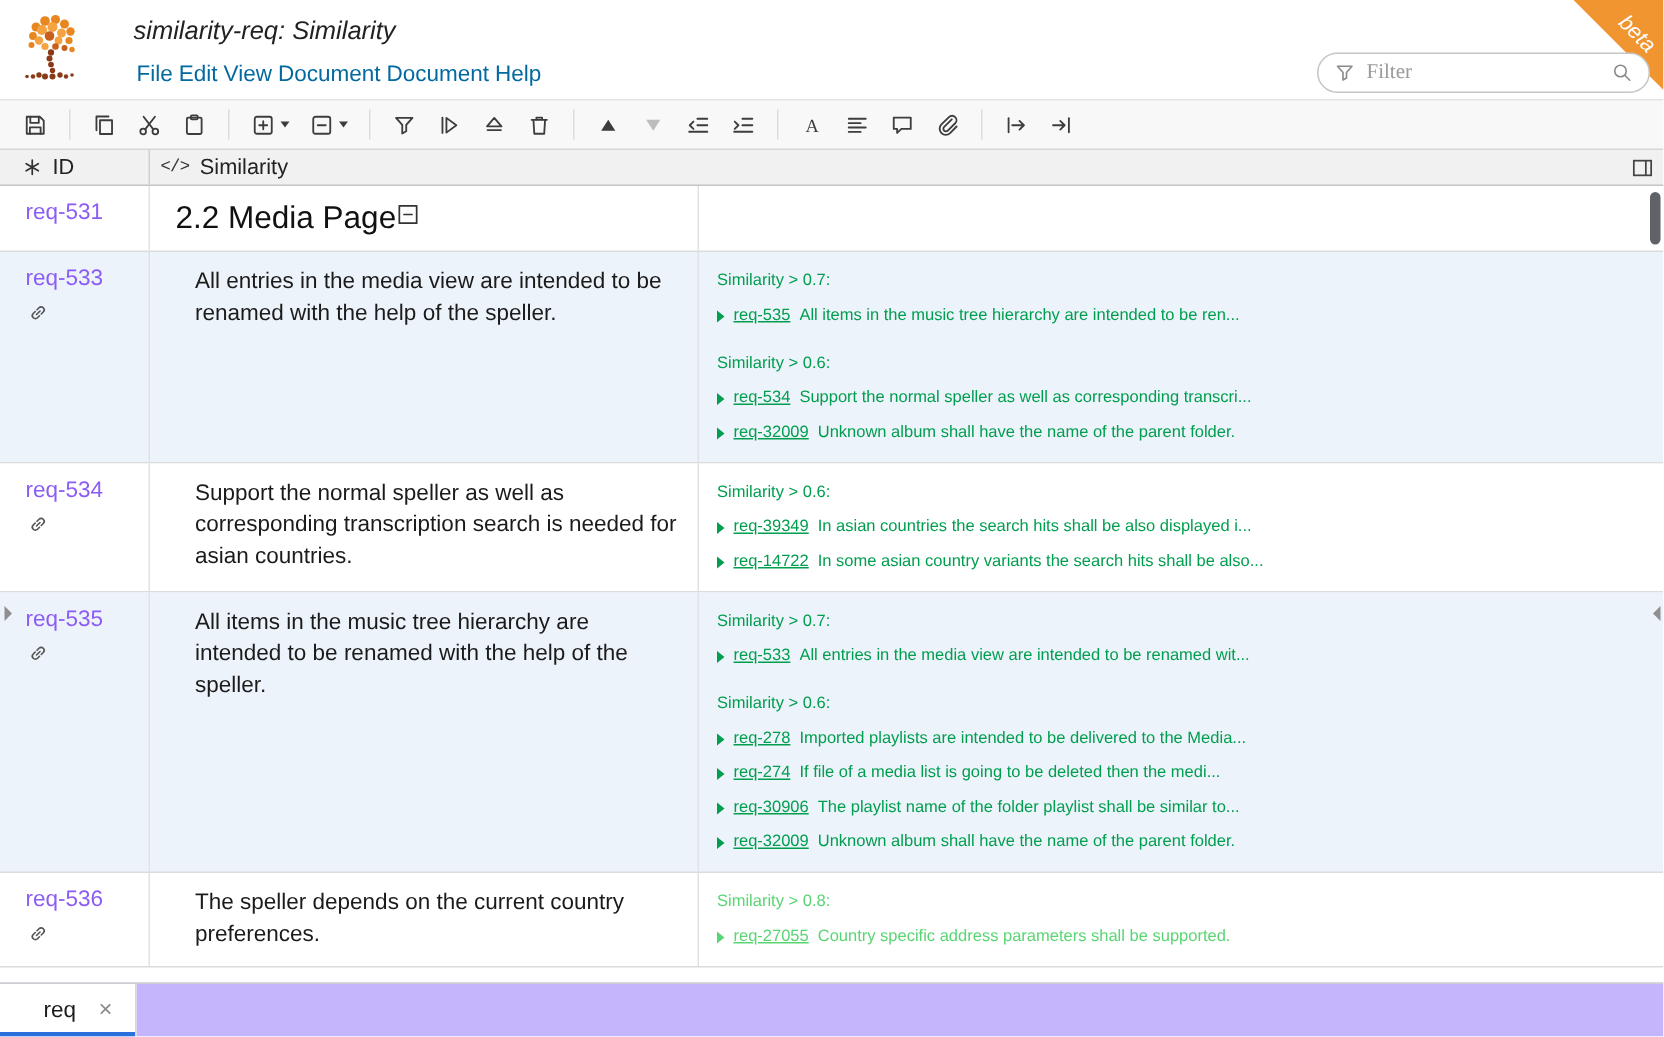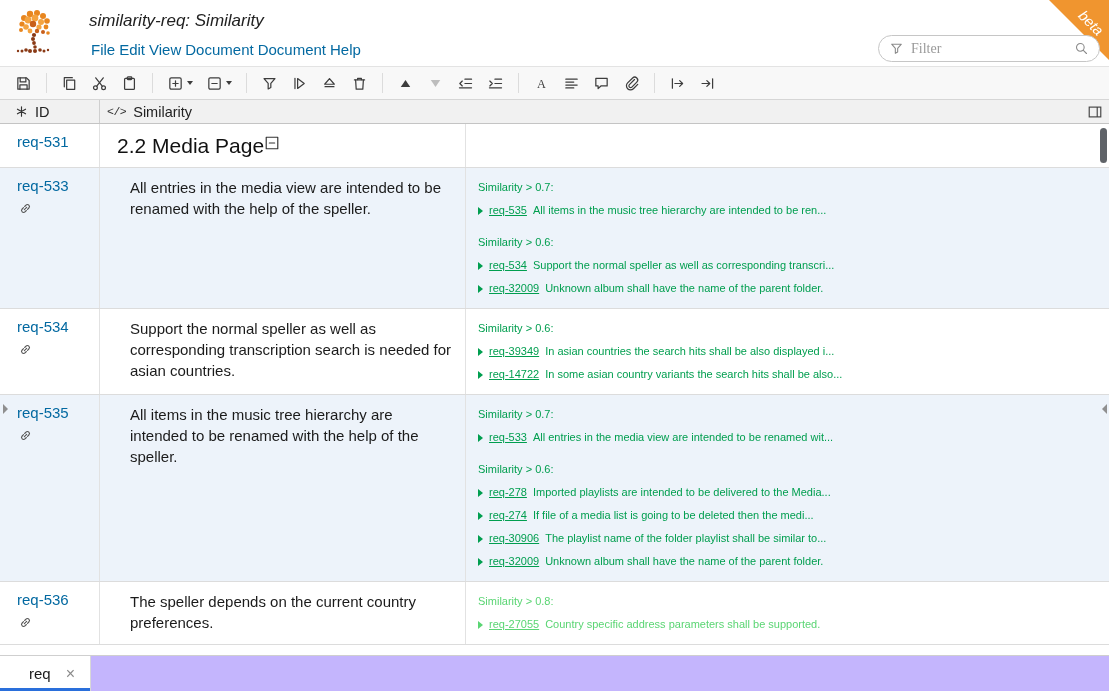--- a/index.html
+++ b/index.html
@@ -34,21 +34,21 @@
   .hcell.id{width:100px;border-right:1px solid #cfcfcf;padding-left:15px}
   .hcell.desc{width:366px;border-right:1px solid #cfcfcf;padding-left:5px;position:relative}
   .hcell.sim{flex:1;padding-left:7px;position:relative}
   .sortcaret{position:absolute;right:10px;top:7px;color:#808080;line-height:0}
   .code-ic{font-family:"Liberation Mono","DejaVu Sans Mono",monospace;font-size:11.5px;letter-spacing:-0.5px;color:#333}
   .colicon{position:absolute;right:6px;top:4px;color:#444;cursor:pointer;line-height:0}
 
   .grid-body{position:relative;height:531px;overflow:hidden;background:#fff}
   .row{display:flex;border-bottom:1px solid #dcdcdc;background:#fff;align-items:stretch}
   .row.shaded{background:var(--shaded,#edf3fa)}
-  .cell-id{width:100px;flex:none;padding:9px 8px 9px 17px;border-right:1px solid #e2e2e2;font-size:15px;color:#0369a1}
+  .cell-id{width:100px;flex:none;padding:9px 8px 9px 17px;border-right:1px solid #e2e2e2;font-size:15px;color:#8b5cf6}
   .linkic{margin-top:7px;margin-left:1px;color:#555;line-height:0}
   .cell-desc{width:366px;flex:none;padding:9px 14px 9px 30px;border-right:1px solid #e2e2e2;font-size:15px;line-height:21px;color:#1b1b1b;white-space:pre-wrap}
   .heading-row .cell-desc{padding:8px 10px 8px 17px;display:flex;justify-content:flex-start;align-items:flex-start;white-space:normal}
   .section-heading{font-size:21px;font-weight:500;color:#111;line-height:27px}
   .collapse-box{color:#333;margin-top:3px;cursor:pointer;line-height:0}
   .cell-sim{flex:1;padding:9px 12px;font-size:11px;line-height:21px;color:var(--green,#009e4f);overflow:hidden}
   .sim-group{margin-bottom:11px}
   .sim-group:last-child{margin-bottom:0}
   .sim-group.light{color:var(--green-light,#5ad573)}
   .sim-item{display:flex;align-items:center;gap:6px;margin-top:2px;white-space:nowrap;overflow:hidden}

